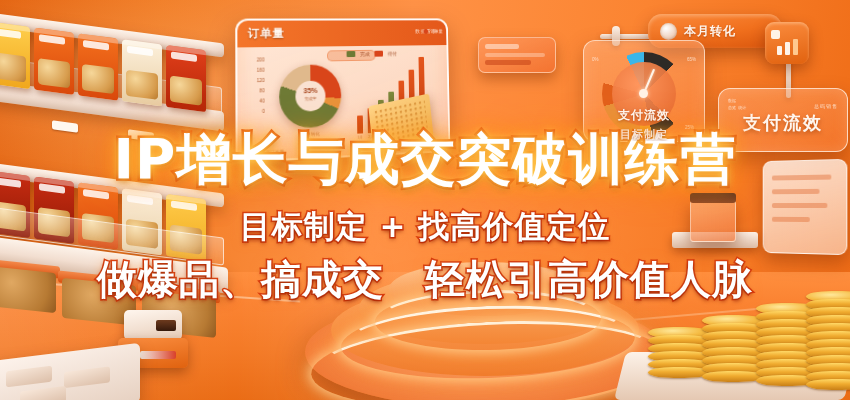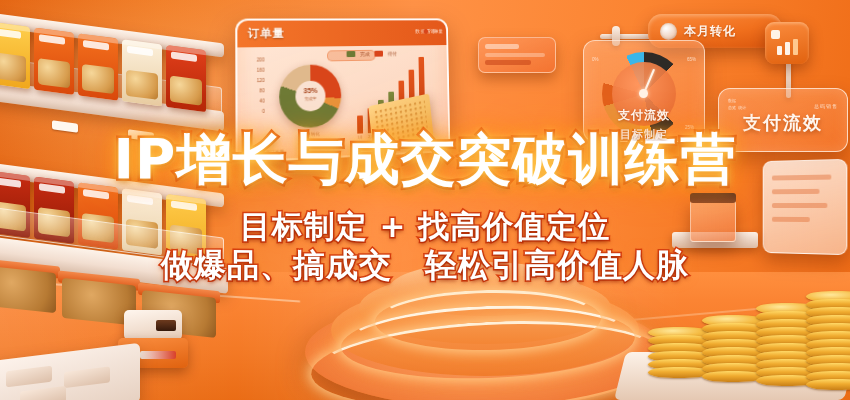--- a/index.html
+++ b/index.html
@@ -231,21 +231,21 @@
     -webkit-text-stroke:5px #e2480e;paint-order:stroke fill;
     text-shadow:
       0 0 7px #ffd257, 0 0 14px #ffae2e, 0 0 24px #ff8a1c,
       0 0 38px rgba(255,140,30,.85), 0 3px 6px rgba(120,35,0,.6);}
   .subtitle{position:absolute;left:0;width:850px;text-align:center;
     font-family:"DejaVu Sans","Liberation Sans",sans-serif;
     font-size:31px;font-weight:bold;letter-spacing:1px;color:#ffffff;
     -webkit-text-stroke:3px #d8380b;paint-order:stroke fill;
     text-shadow:0 2px 4px rgba(140,25,0,.85), 0 0 12px rgba(255,150,60,.6);}
   .subtitle.l1{top:206px;}
-  .subtitle.l2{top:244px;font-size:32px;}
+  .subtitle.l2{top:252px;font-size:40px;}
 </style>
 </head>
 <body>
 
 <div id="poster">
 
   <div class="wall"></div>
   <div class="floor">
     <div class="floorline" style="left:0;top:18px;width:300px;transform:skewY(4deg);"></div>
     <div class="floorline" style="left:480px;top:44px;width:370px;transform:skewY(-5deg);opacity:.6;"></div>

